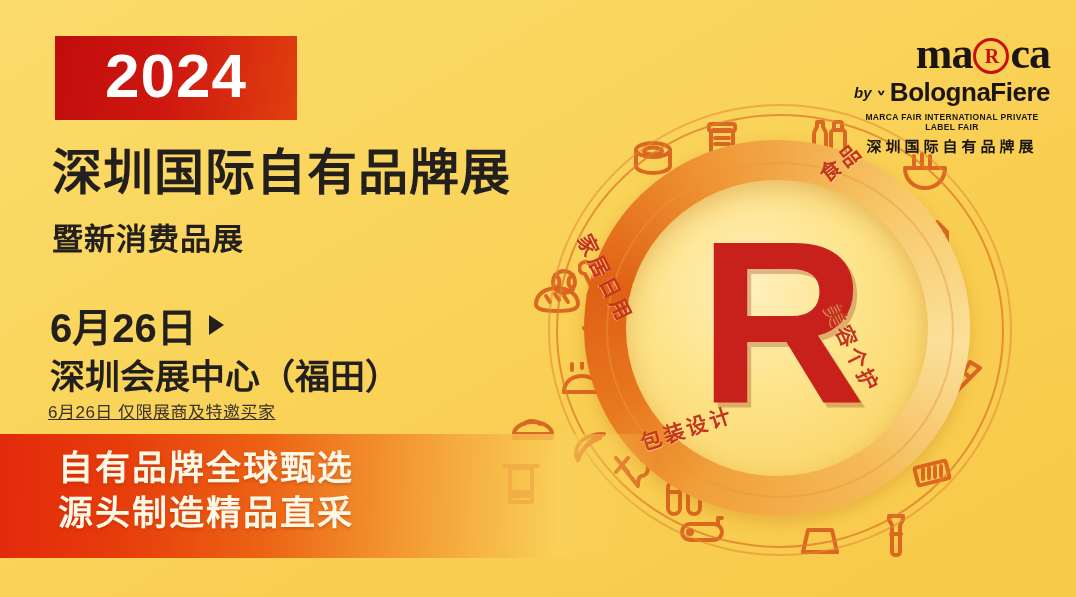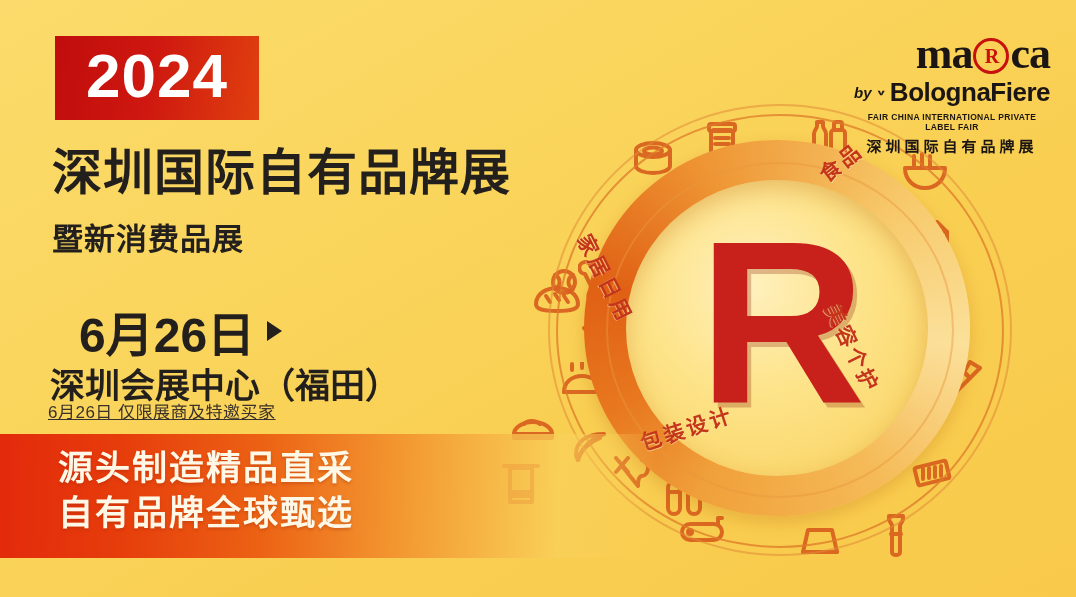--- a/index.html
+++ b/index.html
@@ -65,51 +65,51 @@
     font-size:21px;letter-spacing:3px;white-space:nowrap;
     text-shadow:0 1px 0 rgba(255,240,190,.55);
   }
   .lab-home{left:58px;top:136px;transform:rotate(63deg);transform-origin:left top;}
   .lab-food{left:272px;top:72px;transform:rotate(-38deg);transform-origin:left top;}
   .lab-beauty{left:306px;top:206px;transform:rotate(64deg);transform-origin:left top;}
   .lab-pack{left:96px;top:336px;transform:rotate(-18deg);transform-origin:left top;}
 
   
   .year-box{
-    position:absolute;left:55px;top:36px;width:204px;height:84px;
+    position:absolute;left:55px;top:36px;width:242px;height:84px;
     background:linear-gradient(100deg,#C00D0C 0%,#CE1710 46%,#E0400F 100%);
     display:flex;align-items:center;justify-content:center;
   }
   .year-box span{
     color:#fff;font-size:62px;font-weight:bold;letter-spacing:1px;line-height:1;
     padding-bottom:4px;
   }
 
   .title-main{
     position:absolute;left:52px;top:146px;
     font-size:50px;font-weight:bold;color:#231F1C;letter-spacing:1px;
     line-height:1.08;
   }
   .title-sub{
     position:absolute;left:52px;top:214px;
     font-size:31px;font-weight:bold;color:#231F1C;letter-spacing:1px;
   }
 
   .date-line{
     position:absolute;left:50px;top:296px;
-    font-size:48px;font-weight:bold;color:#231F1C;letter-spacing:0px;
-    display:flex;align-items:center;gap:10px;margin-left:29px;
+    font-size:40px;font-weight:bold;color:#231F1C;letter-spacing:0px;
+    display:flex;align-items:center;gap:10px;
   }
   .tri{
     width:0;height:0;border-left:15px solid #231F1C;
     border-top:10px solid transparent;border-bottom:10px solid transparent;
     display:inline-block;margin:0 2px;
   }
   .venue{
-    position:absolute;left:50px;top:357px;
+    position:absolute;left:50px;top:348px;
     font-size:35px;font-weight:bold;color:#231F1C;letter-spacing:0px;
   }
   .note{
     position:absolute;left:48px;top:398px;
     font-size:17px;color:#3A322A;letter-spacing:.5px;text-decoration:underline;
   }
 
   
   .banner{
     position:absolute;left:0;top:434px;width:655px;height:124px;
@@ -312,34 +312,34 @@
   <div class="date-line">
     <span>6月26日</span>
     <span class="tri"></span>
   </div>
 
   <div class="venue">深圳会展中心（福田）</div>
   <div class="note">6月26日 仅限展商及特邀买家</div>
 
   <div class="banner"></div>
   <div class="banner-txt">
+    <div>自有品牌全球甄选</div>
     <div>源头制造精品直采</div>
-    <div>自有品牌全球甄选</div>
   </div>
 
   <div class="logo">
     <div class="logo-row1">
       <span>ma</span>
       <span class="reg">R</span>
       <span>ca</span>
     </div>
     <div class="logo-row2">
       <span class="by">by</span>
       <svg class="vmark" viewBox="0 0 26 18">
           <path d="M2 2h7l4 10 4-10h7l-8 14h-6z" fill="#1B1613"></path>
         </svg>
       <span class="bf">BolognaFiere</span>
     </div>
-    <div class="logo-row3">FAIR CHINA INTERNATIONAL PRIVATE LABEL FAIR</div>
+    <div class="logo-row3">MARCA FAIR INTERNATIONAL PRIVATE LABEL FAIR</div>
     <div class="logo-row4">深圳国际自有品牌展</div>
   </div>
 
 </div>
 
 </body></html>

